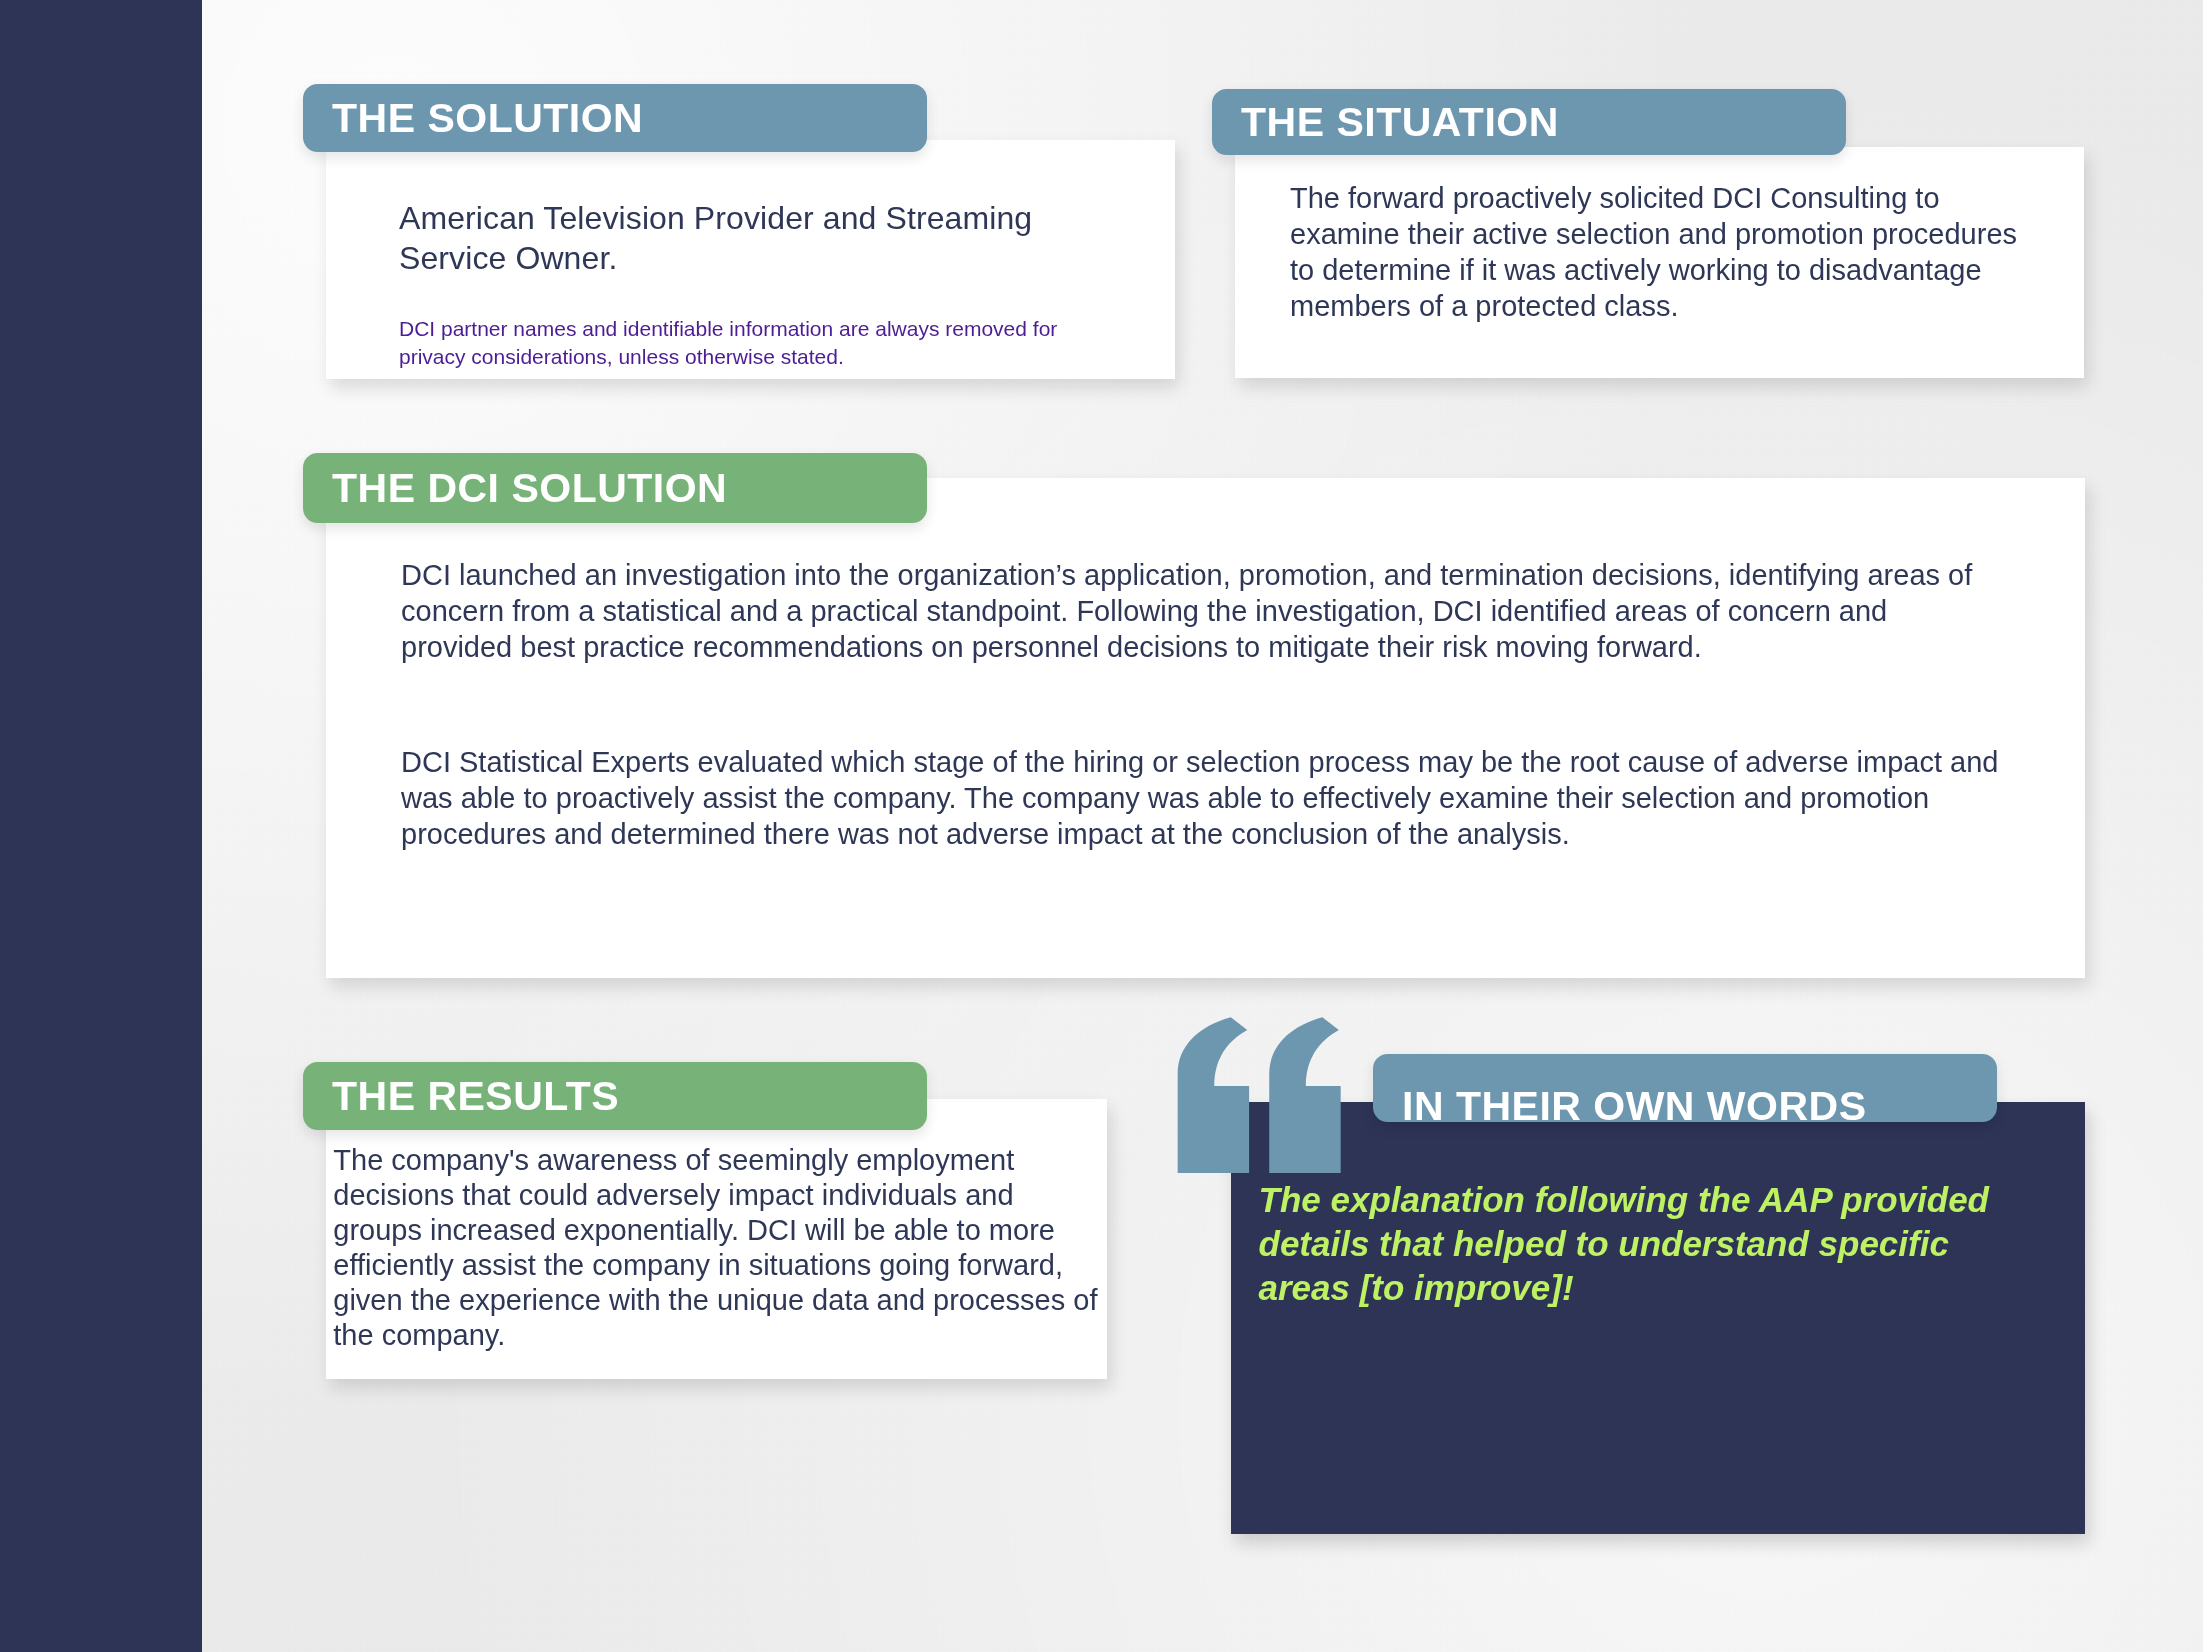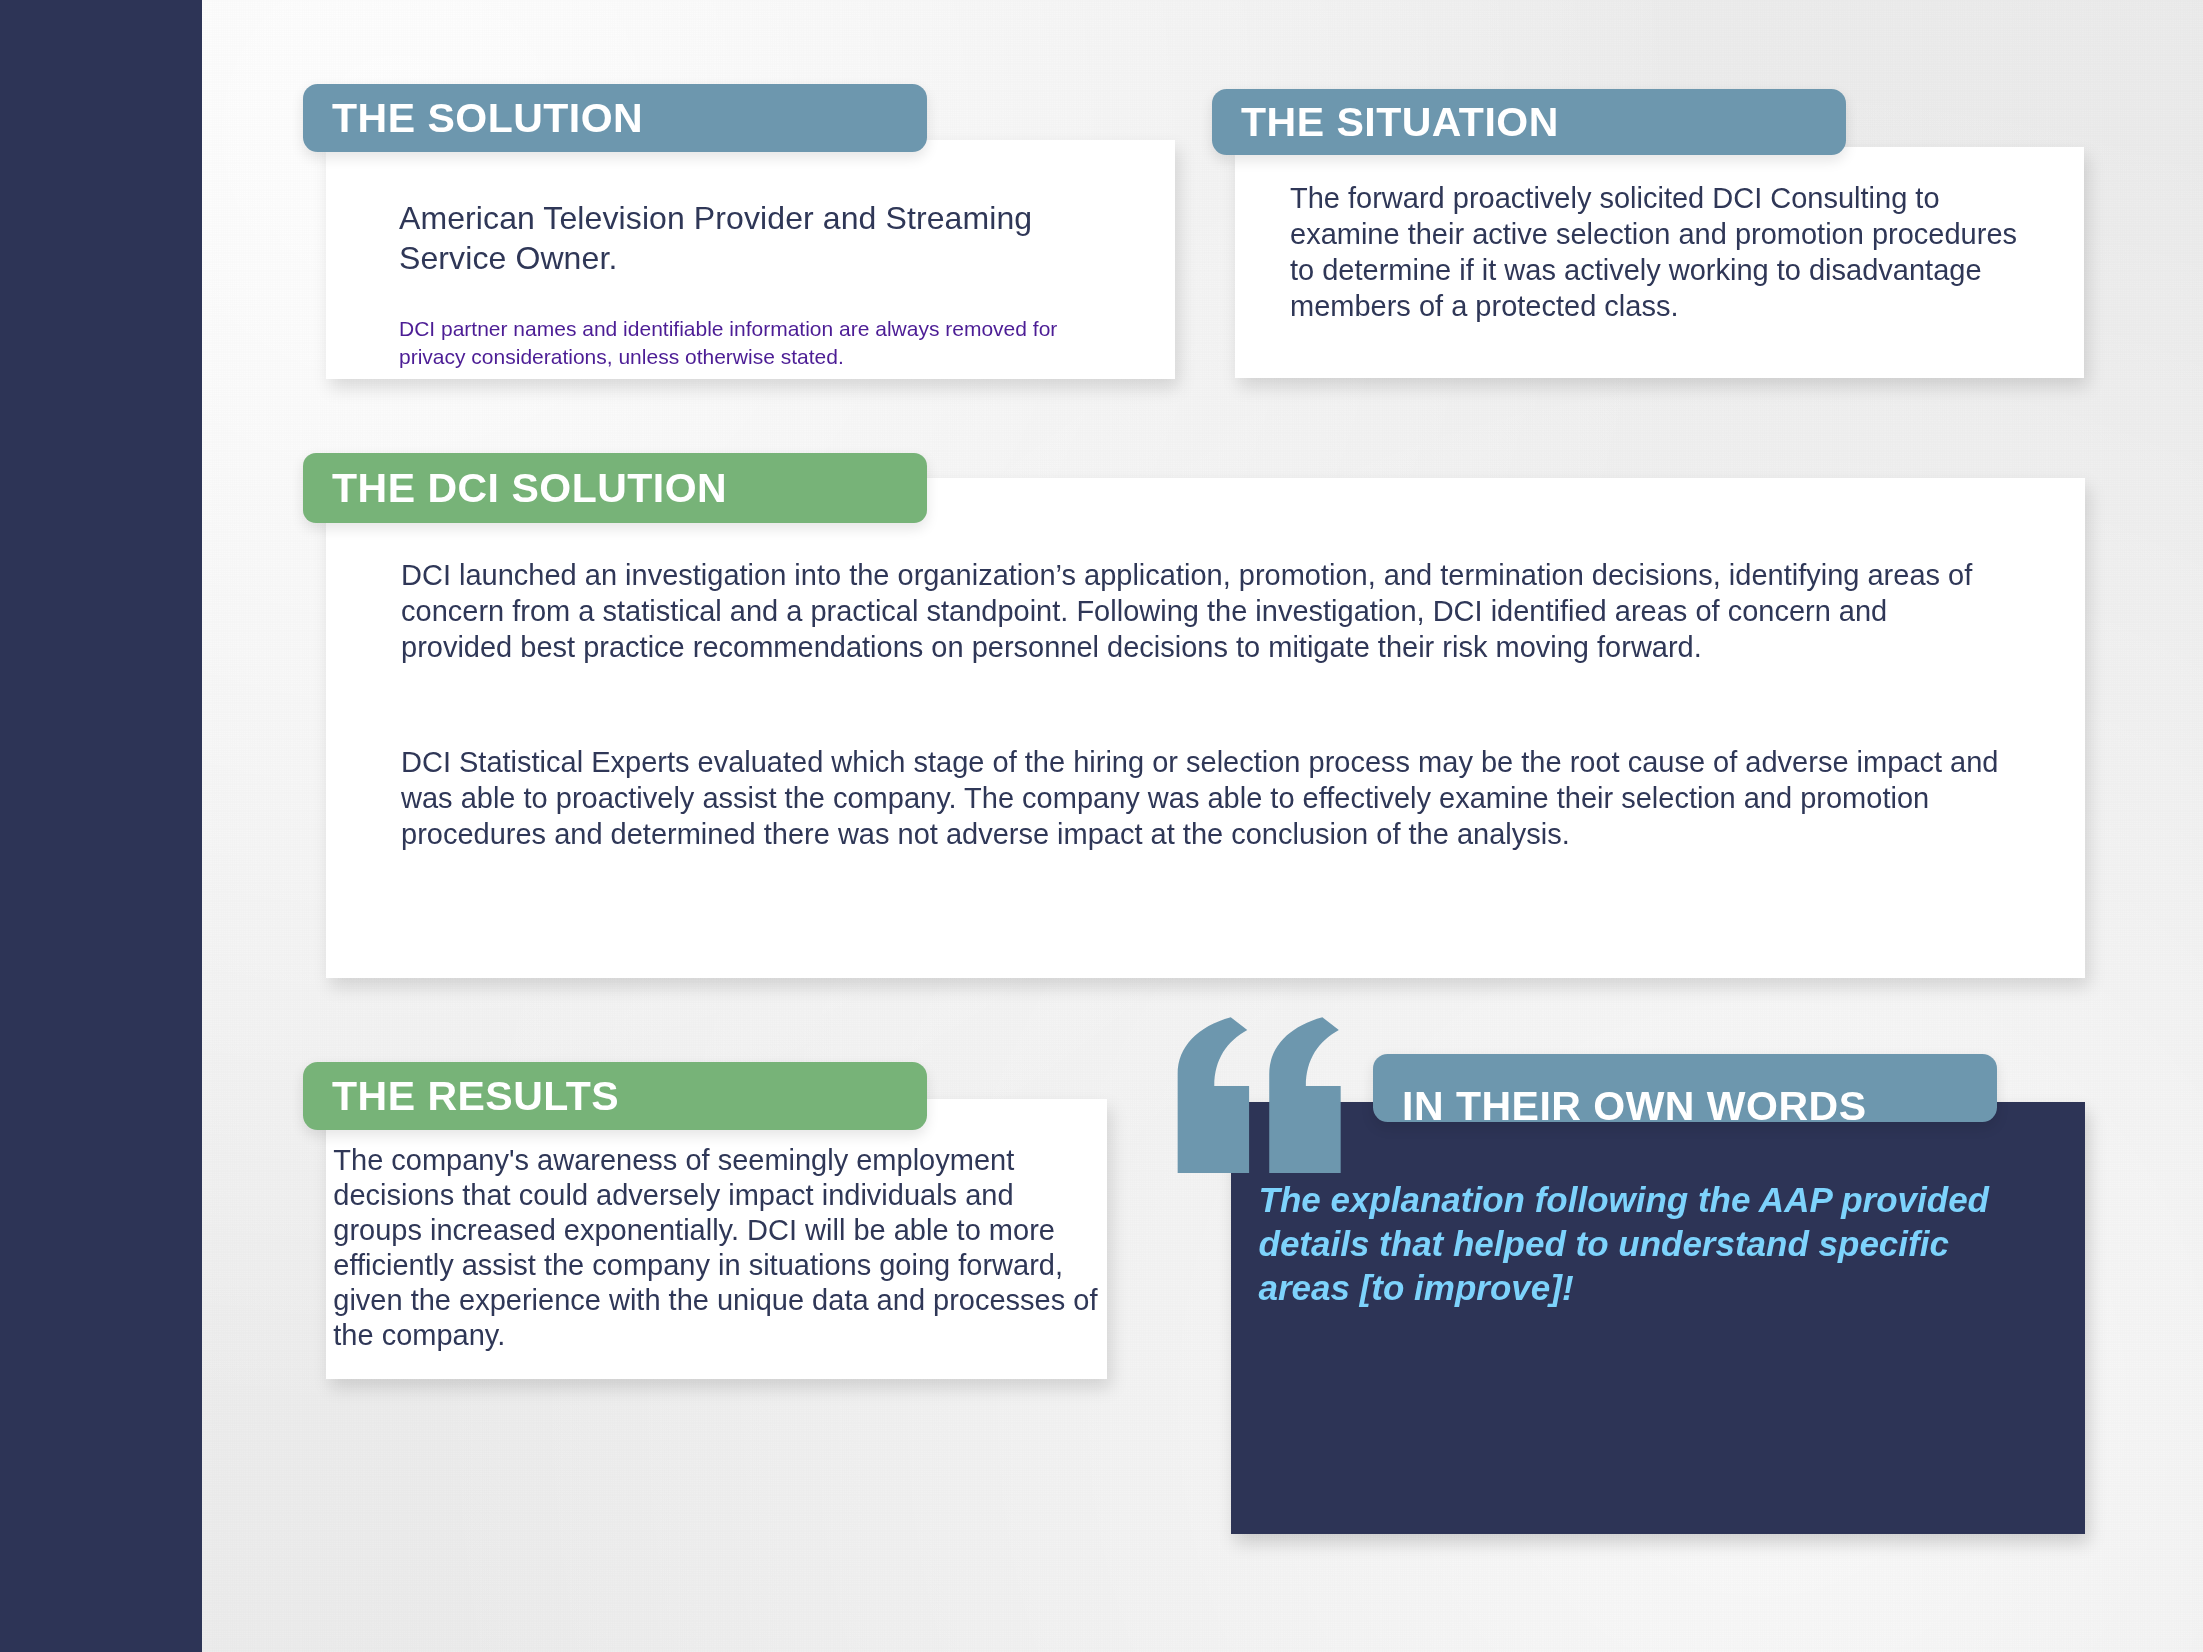--- a/index.html
+++ b/index.html
@@ -109,21 +109,21 @@
   #card-situation { left: 1235px; top: 147px; width: 849px; height: 231px; }
   #situation-text {
     position: absolute;
     left: 55px; top: 33px;
     width: 744px;
     font-size: 29px;
     line-height: 36px;
   }
 
   
-  #tab-solution { left: 303px;  top: 453px; width: 624px; height: 70px; border-radius: 13px; }
+  #tab-solution { left: 303px;  top: 453px; width: 624px; height: 70px; }
   #tab-solution .tab-label { font-size: 41px; }
 
   #card-solution { left: 326px;  top: 478px; width: 1759px; height: 500px; }
   #solution-p1 {
     position: absolute;
     left: 75px; top: 79px;
     width: 1598px;
     font-size: 29px;
     line-height: 36px;
   }
@@ -163,21 +163,21 @@
     left: 1231px; top: 1102px;
     width: 854px; height: 432px;
     background: #2d3456;
     z-index: 1;
     box-shadow: 3.7px 9.2px 16.5px rgba(0,0,0,0.16);
   }
   #quote-text {
     position: absolute;
     left: 27.5px; top: 76px;
     width: 753px;
-    color: #7dd3fc;
+    color: #bef264;
     font-family: "Liberation Sans Narrow", "Liberation Sans", sans-serif;
     font-stretch: condensed;
     font-style: italic;
     font-weight: bold;
     font-size: 35px;
     line-height: 44px;
   }
 </style>
 </head>
 <body>

